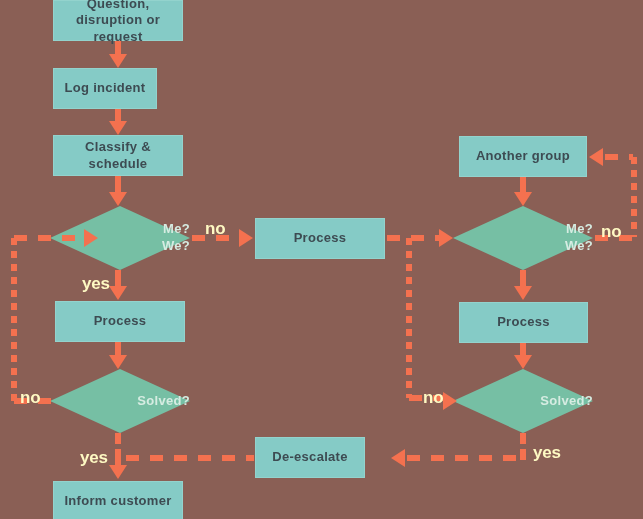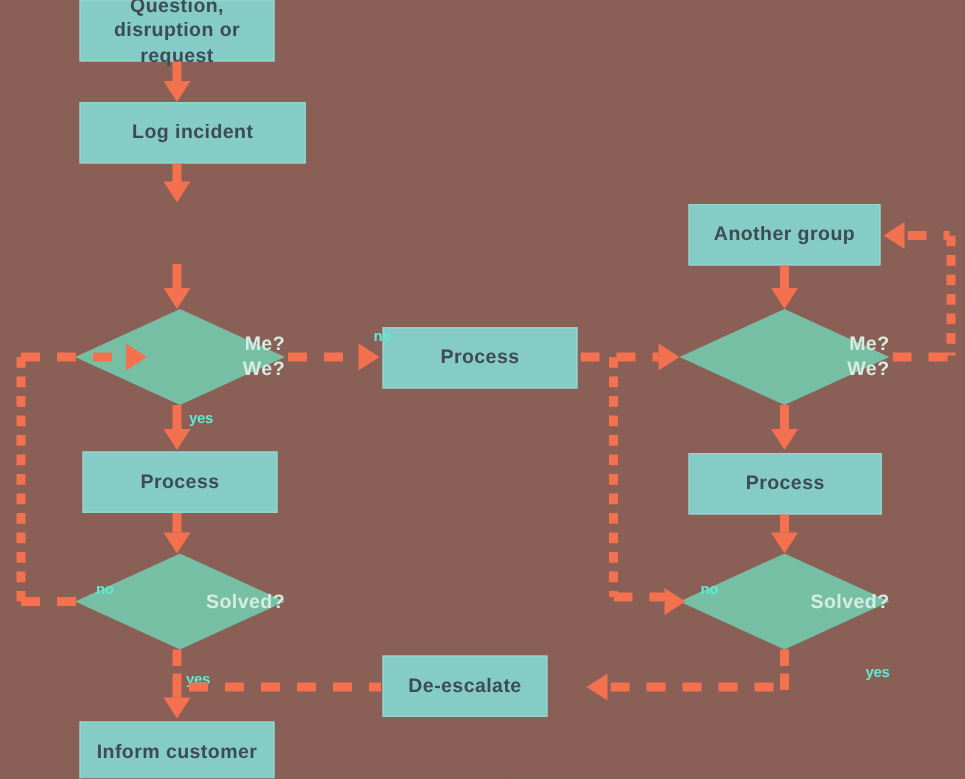--- a/index.html
+++ b/index.html
@@ -92,37 +92,37 @@
   }
   .arrow-left {
     border-top: 9px solid transparent;
     border-bottom: 9px solid transparent;
     border-right: 14px solid #f4714f;
   }
 
   
   .edge-label {
     position: absolute;
-    color: #5eead4;
-    font-size: 10px;
+    color: #fef9c3;
+    font-size: 17px;
     font-weight: bold;
     letter-spacing: -0.2px;
     white-space: nowrap;
-    margin-left: 44px;
   }
 </style>
 </head>
 <body>
 
 <div id="canvas">
 
   <div class="box" style="left:53px; top:0px; width:130px; height:41px;">Question, disruption or request</div>
 
-  <div class="box" style="left:53px; top:68px; width:151px; height:41px;text-align:right;">Log incident</div>
-
+  <div class="box" style="left:53px; top:68px; width:104px; height:41px;text-align:right;">Log incident</div>
+
+  <div class="box" style="left:53px; top:135px; width:130px; height:41px;">Classify &amp; schedule</div>
 
   <div class="diamond" style="left:50px; top:206px; width:140px; height:64px;">
     <div class="shape"></div>
     <div class="dlabel">
       <span>Me?</span>
       <span>We?</span>
     </div>
   </div>
 
   <div class="box" style="left:55px; top:301px; width:130px; height:41px;">Process</div>

